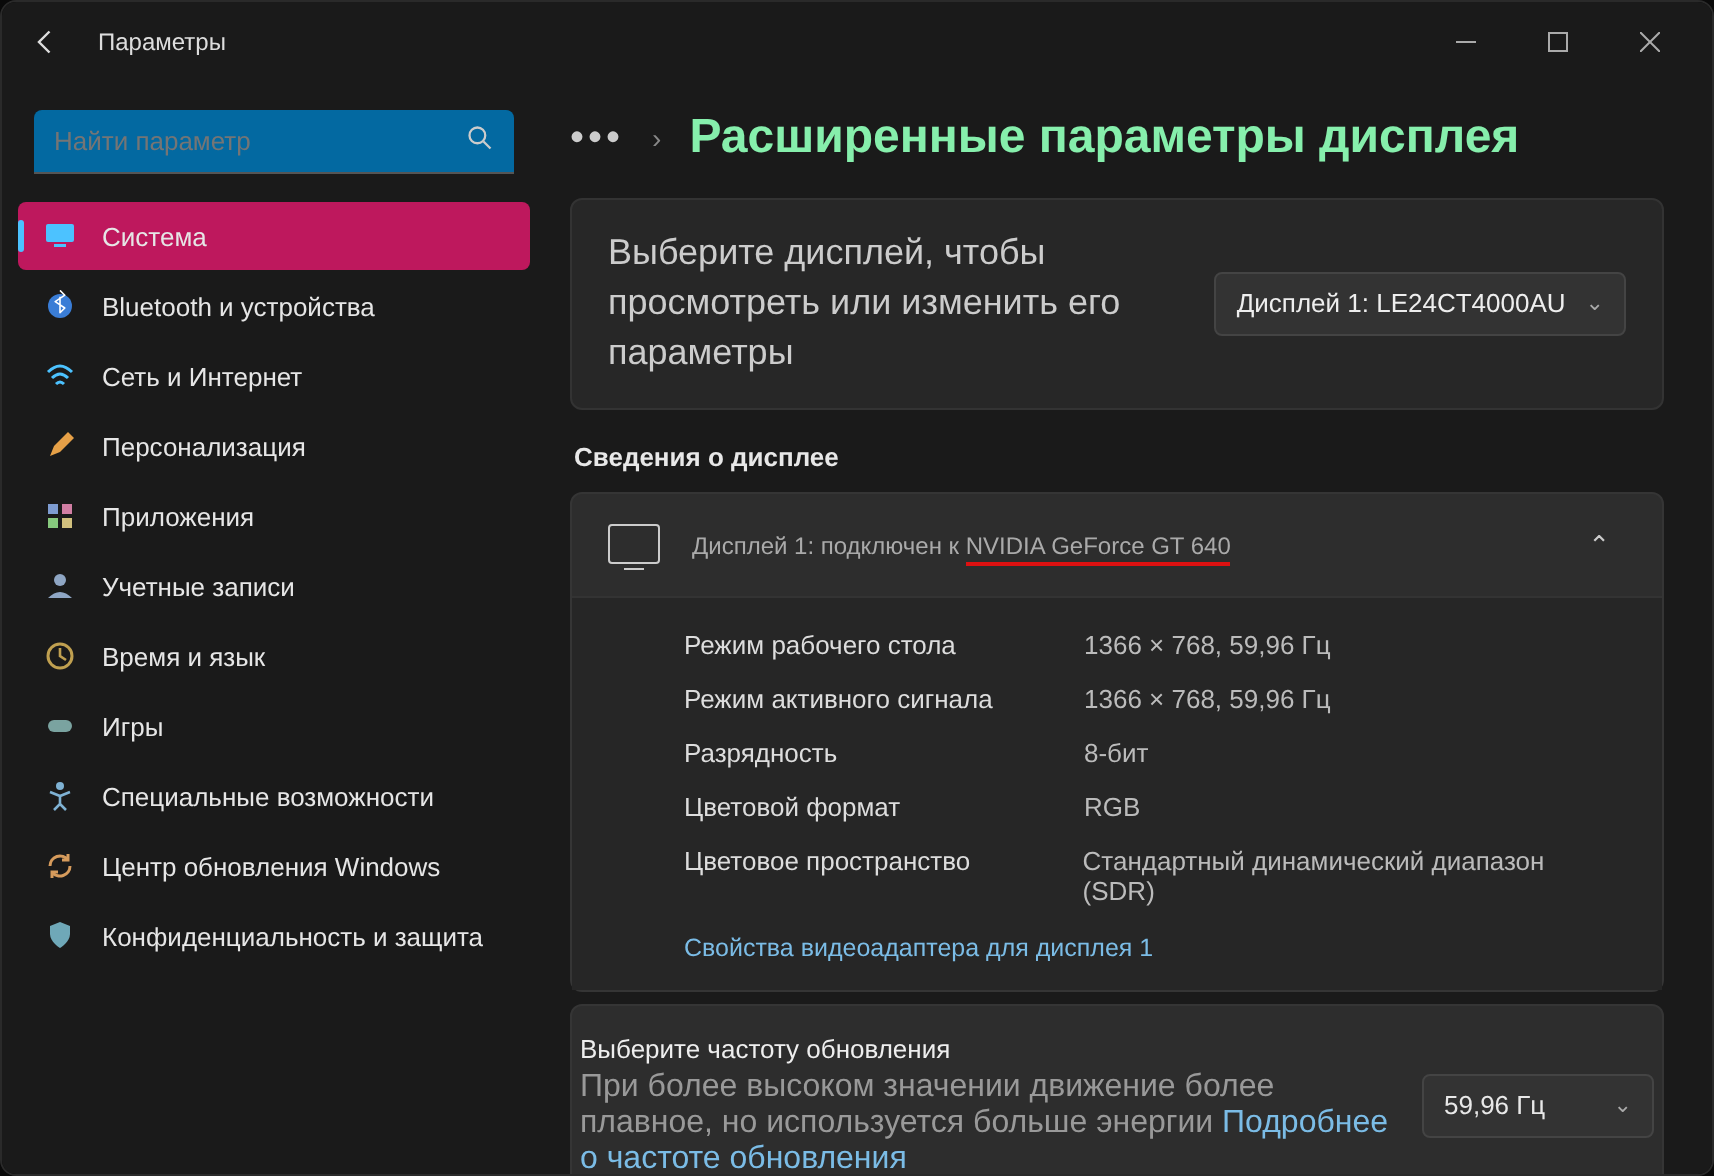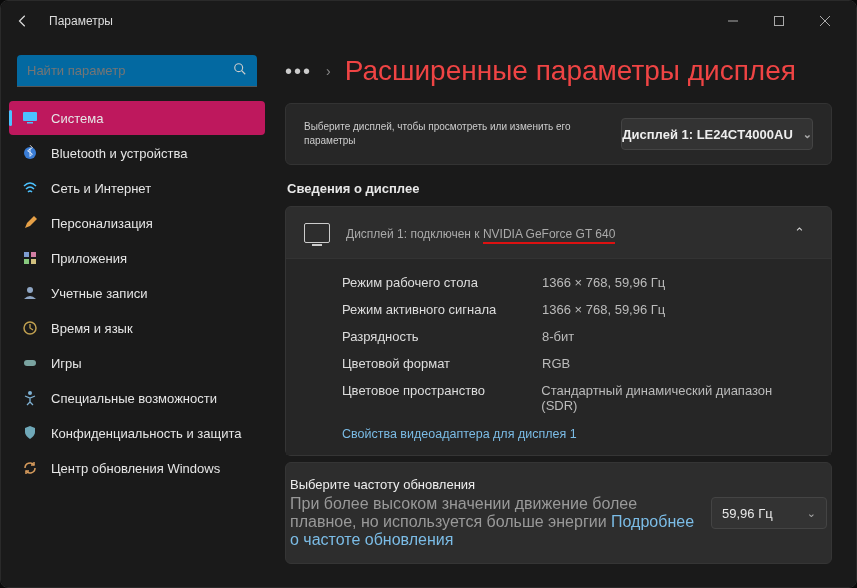--- a/index.html
+++ b/index.html
@@ -66,31 +66,31 @@
   background:#4cc2ff; border-radius:2px;
 }
 .nav-icon { width:18px; height:18px; display:flex; align-items:center; justify-content:center; }
 .nav-icon svg { width:16px; height:16px; }
 .content { flex:1; padding: 10px 24px 10px 16px; overflow-y:auto; }
 .content::-webkit-scrollbar { width:4px; }
 .content::-webkit-scrollbar-thumb { background:#444; border-radius:2px; }
 .breadcrumb { display:flex; align-items:center; gap:14px; margin: 4px 0 16px 0; }
 .breadcrumb .dots { font-size:20px; color:#ccc; letter-spacing:2px; cursor:pointer; }
 .breadcrumb .chev { color:#888; font-size:14px; }
-.breadcrumb h1 { font-size:28px; font-weight:400; color:#ef4444; }
+.breadcrumb h1 { font-size:24px; font-weight:700; color:#86efac; }
 .card {
   background:#272727; border:1px solid #333; border-radius:6px;
   padding: 14px 18px; margin-bottom: 10px;
 }
 .card.row { display:flex; align-items:center; gap:14px; }
-.card .help { font-size:10px; color:#ccc; flex:1; line-height:1.4; }
+.card .help { font-size:18px; color:#ccc; flex:1; line-height:1.4; }
 .dropdown {
   background:#333; border:1px solid #444; border-radius:4px;
-  height:32px; padding:0 0; display:flex; align-items:center; gap:10px;
-  min-width:180px; cursor:pointer; color:#eee; font-size:13px;font-weight:bold;
+  height:32px; padding:0 10px; display:flex; align-items:center; gap:10px;
+  min-width:180px; cursor:pointer; color:#eee; font-size:13px;
 }
 .dropdown .chev { margin-left:auto; font-size:11px; color:#aaa; }
 .section-title { font-size:13px; font-weight:600; margin:16px 0 10px 2px; }
 .expander {
   background:#2d2d2d; border:1px solid #353535; border-radius:6px;
   margin-bottom:6px;
 }
 .exp-head {
   display:flex; align-items:center; gap:16px; padding:14px 18px;
 }
@@ -243,33 +243,33 @@
               <svg viewBox="0 0 16 16">
                 <circle cx="8" cy="3" r="2" fill="#7fb2d4"></circle>
                 <path d="M3 6l5 2 5-2M8 8v4l-3 3M8 12l3 3" stroke="#7fb2d4" stroke-width="1.3" fill="none"></path>
               </svg>
             </span>
           <span>Специальные возможности</span>
         </div>
         <div class="nav-item">
           <span class="nav-icon">
               <svg viewBox="0 0 16 16">
-                <path d="M8 1l5 2v4c0 4-5 7-5 7s-5-3-5-7V3l5-2z" fill="#6fa8b8"></path>
-              </svg>
-            </span>
-          <span>Конфиденциальность и защита</span>
-        </div>
-        <div class="nav-item">
-          <span class="nav-icon">
-              <svg viewBox="0 0 16 16">
                 <path d="M3 8a5 5 0 019-3M13 8a5 5 0 01-9 3" stroke="#d69b5c" fill="none" stroke-width="1.5"></path>
                 <path d="M12 2v3h-3M4 14v-3h3" stroke="#d69b5c" fill="none" stroke-width="1.5"></path>
               </svg>
             </span>
           <span>Центр обновления Windows</span>
+        </div>
+        <div class="nav-item">
+          <span class="nav-icon">
+              <svg viewBox="0 0 16 16">
+                <path d="M8 1l5 2v4c0 4-5 7-5 7s-5-3-5-7V3l5-2z" fill="#6fa8b8"></path>
+              </svg>
+            </span>
+          <span>Конфиденциальность и защита</span>
         </div>
       </div>
     </div>
 
     <div class="content">
       <div class="breadcrumb">
         <span class="dots">•••</span>
         <span class="chev">›</span>
         <h1>Расширенные параметры дисплея</h1>
       </div>

